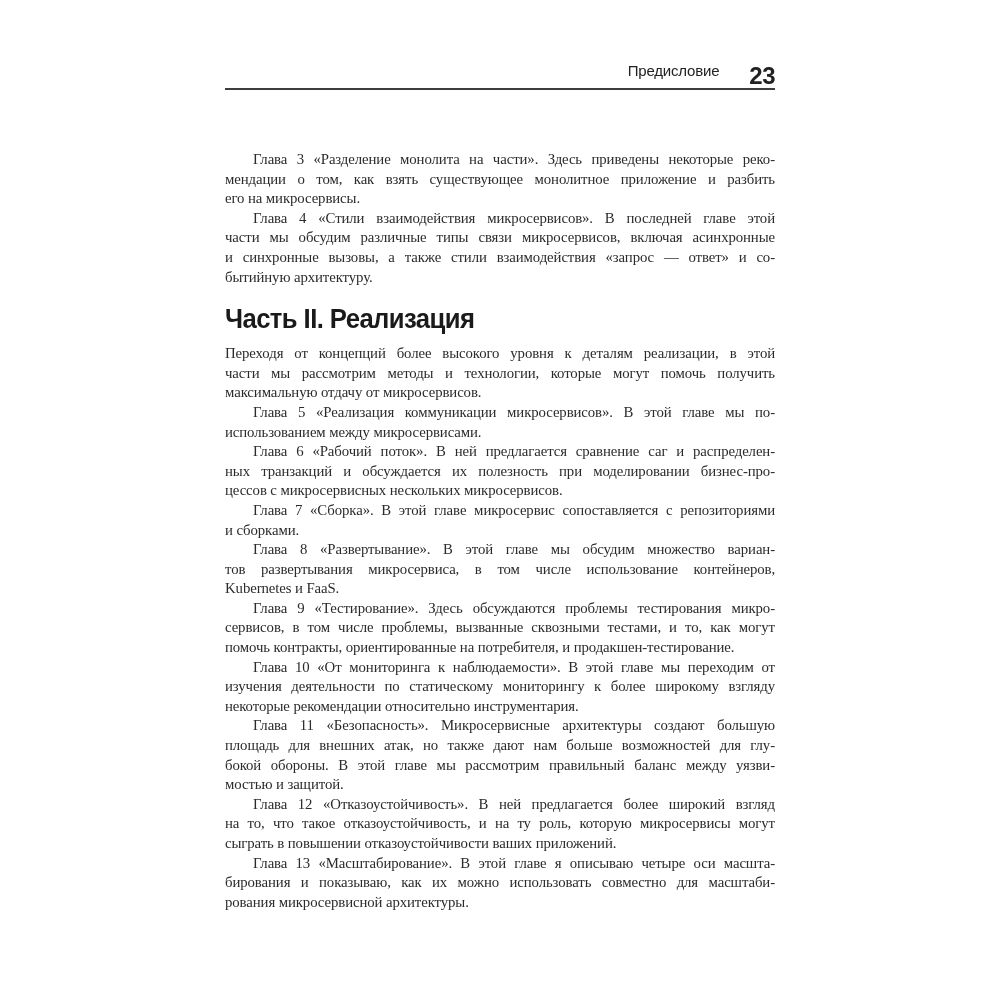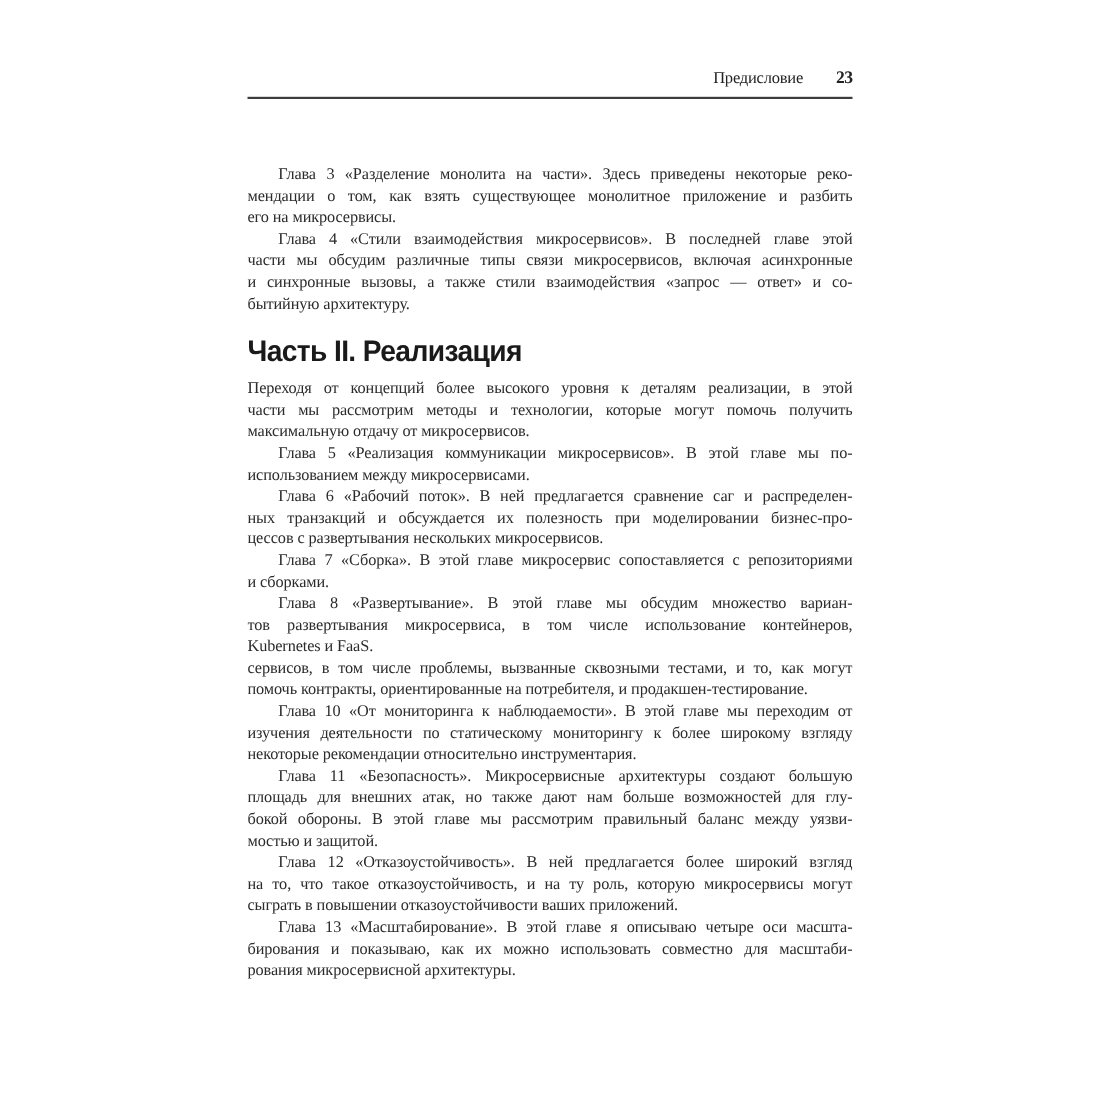--- a/index.html
+++ b/index.html
@@ -14,31 +14,31 @@
     background: #ffffff;
     overflow: hidden;
   }
   .running-header {
     position: absolute;
     left: 225px;
     top: 62px;
     width: 550px;
     display: flex;
     justify-content: flex-end;
-    align-items: center;
+    align-items: flex-start;
     gap: 30px;
-    font-family: Liberation Serif, serif;
+    font-family: Liberation Sans, sans-serif;
     color: #222222;
   }
   .running-title {
     font-size: 15px;
     letter-spacing: -0.2px;
   }
   .page-number {
-    font-size: 16px;
+    font-size: 24px;
     font-weight: bold;
     letter-spacing: -0.5px;
   }
   .header-rule {
     position: absolute;
     left: 225px;
     top: 88px;
     width: 550px;
     height: 0;
     border-top: 2px solid #3d3d3d;
@@ -118,32 +118,33 @@
           <div class="tline">части мы рассмотрим методы и технологии, которые могут помочь получить</div>
           <div class="tline last">максимальную отдачу от микросервисов.</div>
         </div>
         <div class="para">
           <div class="tline first-indent">Глава 5 «Реализация коммуникации микросервисов». В этой главе мы по-</div>
           <div class="tline last">использованием между микросервисами.</div>
         </div>
         <div class="para">
           <div class="tline first-indent">Глава 6 «Рабочий поток». В ней предлагается сравнение саг и распределен-</div>
           <div class="tline">ных транзакций и обсуждается их полезность при моделировании бизнес-про-</div>
-          <div class="tline last">цессов с развертывания нескольких микросервисов.</div>
+          <div class="tline last">цессов с микросервисных нескольких микросервисов.</div>
         </div>
         <div class="para">
           <div class="tline first-indent">Глава 7 «Сборка». В этой главе микросервис сопоставляется с репозиториями</div>
           <div class="tline last">и сборками.</div>
         </div>
         <div class="para">
           <div class="tline first-indent">Глава 8 «Развертывание». В этой главе мы обсудим множество вариан-</div>
           <div class="tline">тов развертывания микросервиса, в том числе использование контейнеров,</div>
           <div class="tline last">Kubernetes и FaaS.</div>
         </div>
         <div class="para">
+          <div class="tline first-indent">Глава 9 «Тестирование». Здесь обсуждаются проблемы тестирования микро-</div>
           <div class="tline">сервисов, в том числе проблемы, вызванные сквозными тестами, и то, как могут</div>
           <div class="tline last">помочь контракты, ориентированные на потребителя, и продакшен-тестирование.</div>
         </div>
         <div class="para">
           <div class="tline first-indent">Глава 10 «От мониторинга к наблюдаемости». В этой главе мы переходим от</div>
           <div class="tline">изучения деятельности по статическому мониторингу к более широкому взгляду</div>
           <div class="tline last">некоторые рекомендации относительно инструментария.</div>
         </div>
         <div class="para">
           <div class="tline first-indent">Глава 11 «Безопасность». Микросервисные архитектуры создают большую</div>

